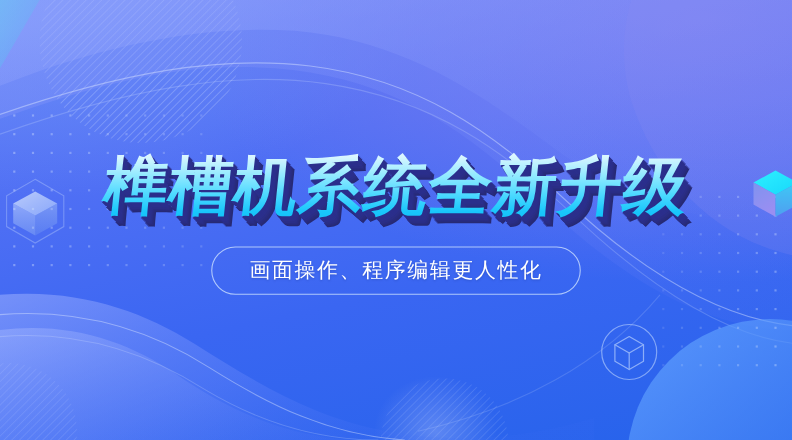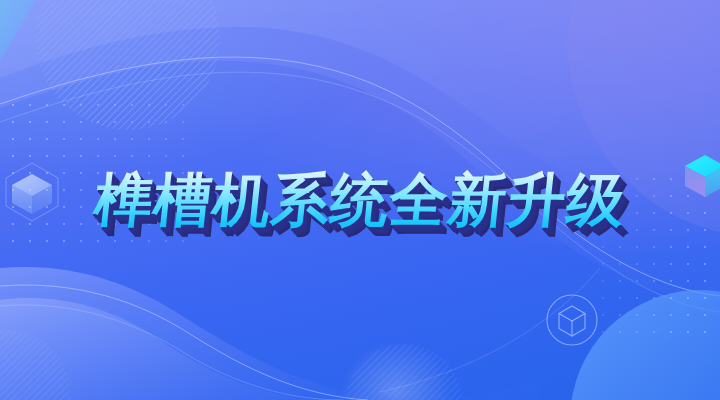--- a/index.html
+++ b/index.html
@@ -420,16 +420,19 @@
     </svg>
   </div>
 
   <div id="content">
 
     <div id="title-wrap">
       <div class="title-txt" id="title-shadow">榫槽机系统全新升级</div>
       <div class="title-txt" id="title-face">榫槽机系统全新升级</div>
     </div>
 
+    <div id="subtitle-pill">
+      <span id="subtitle-text">画面操作、程序编辑更人性化</span>
+    </div>
 
   </div>
 
 </div>
 
 </body></html>

